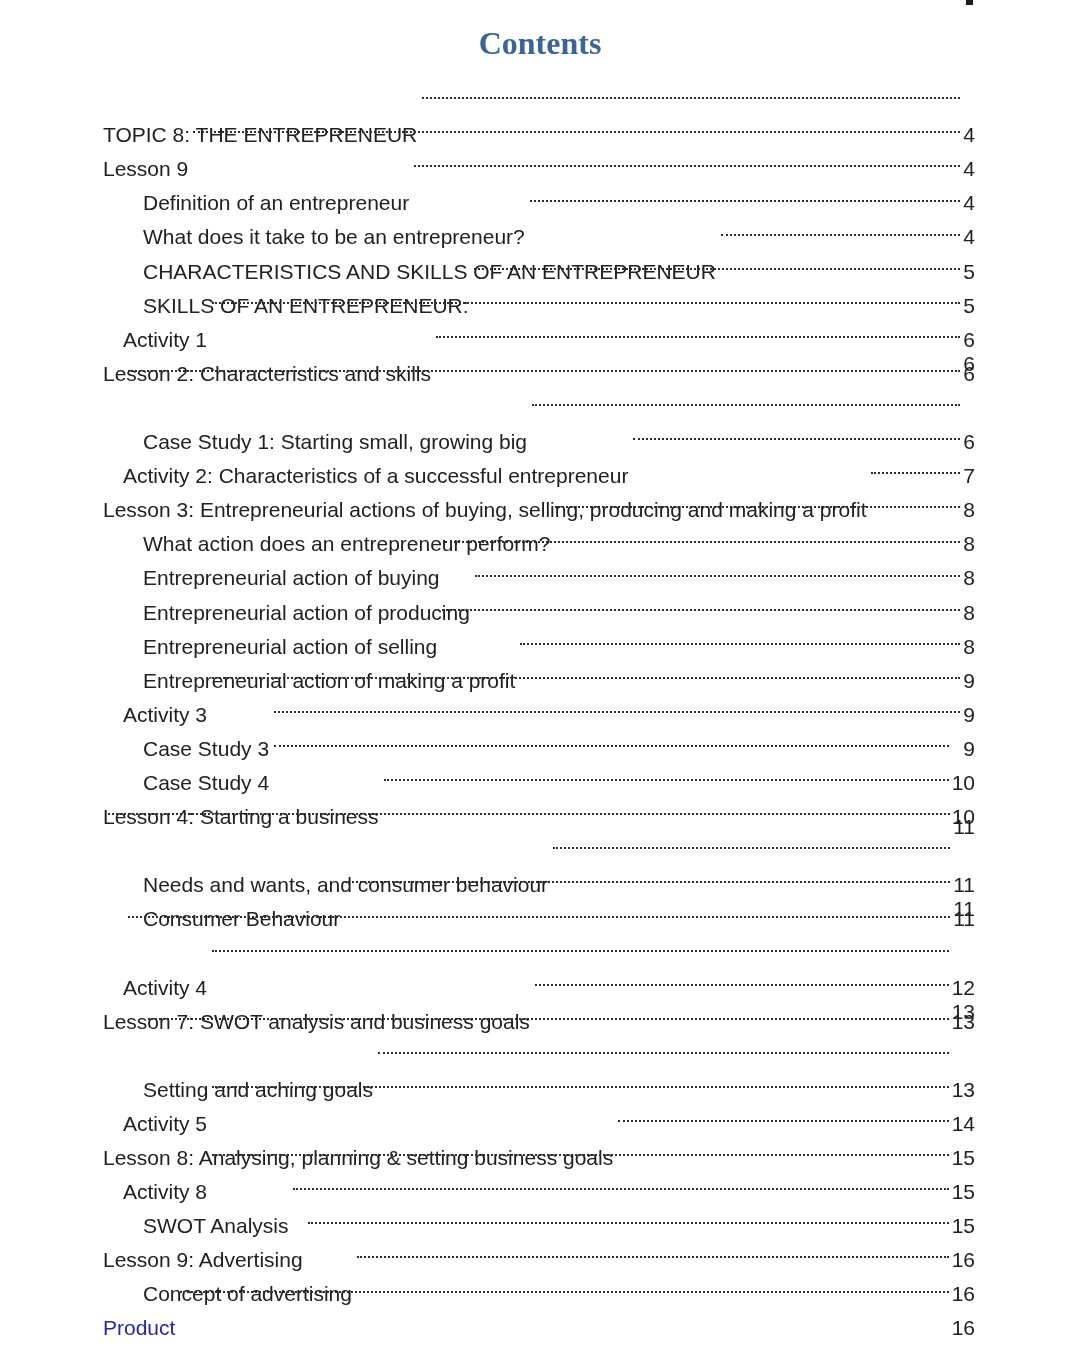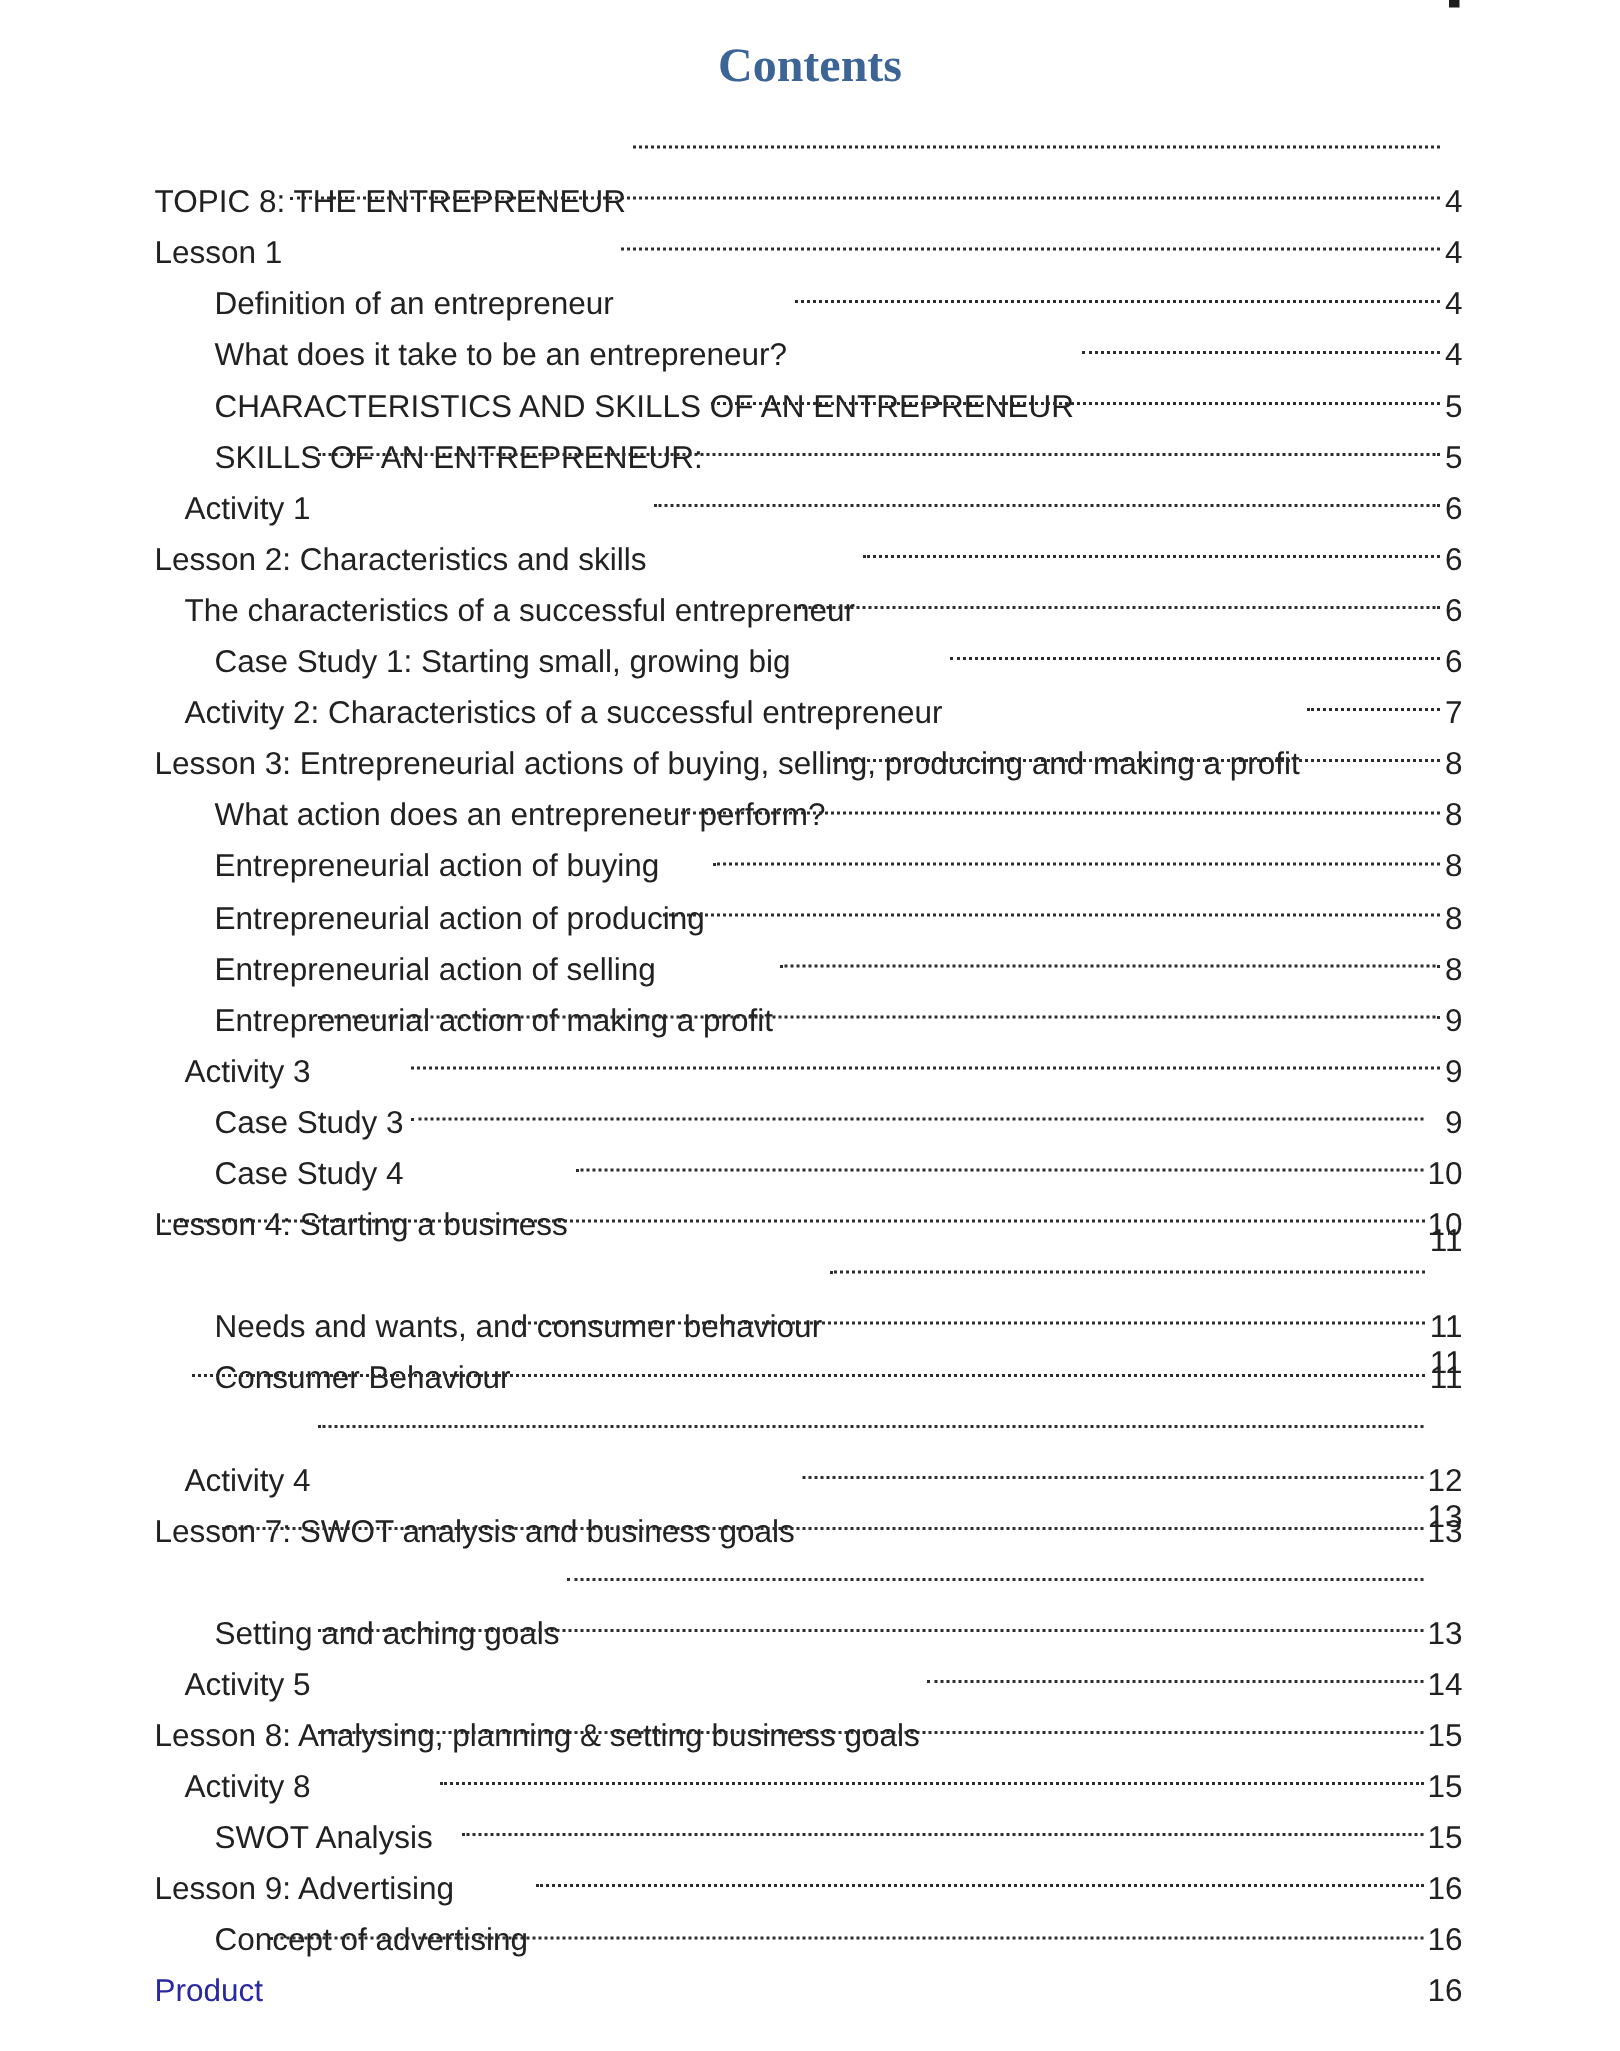--- a/index.html
+++ b/index.html
@@ -84,21 +84,21 @@
 
   <h1 class="doc-title" style="color: rgb(60, 100, 148);">Contents</h1>
 
   <div class="toc-list">
       <div class="toc-row level-0">
     <span class="toc-text">TOPIC 8: THE ENTREPRENEUR</span>
     <span class="toc-leader"></span>
     <span class="toc-page">4</span>
   </div>
       <div class="toc-row level-0">
-    <span class="toc-text">Lesson 1</span>
+    <span class="toc-text">Lesson 9</span>
     <span class="toc-leader"></span>
     <span class="toc-page">4</span>
   </div>
       <div class="toc-row level-2">
     <span class="toc-text">Definition of an entrepreneur</span>
     <span class="toc-leader"></span>
     <span class="toc-page">4</span>
   </div>
       <div class="toc-row level-2">
     <span class="toc-text">What does it take to be an entrepreneur?</span>
@@ -119,21 +119,20 @@
     <span class="toc-text">Activity 1</span>
     <span class="toc-leader"></span>
     <span class="toc-page">6</span>
   </div>
       <div class="toc-row level-0">
     <span class="toc-text">Lesson 2: Characteristics and skills</span>
     <span class="toc-leader"></span>
     <span class="toc-page">6</span>
   </div>
       <div class="toc-row level-1">
-    <span class="toc-text">The characteristics of a successful entrepreneur</span>
     <span class="toc-leader"></span>
     <span class="toc-page">6</span>
   </div>
       <div class="toc-row level-2">
     <span class="toc-text">Case Study 1: Starting small, growing big</span>
     <span class="toc-leader"></span>
     <span class="toc-page">6</span>
   </div>
       <div class="toc-row level-1">
     <span class="toc-text">Activity 2: Characteristics of a successful entrepreneur</span>

